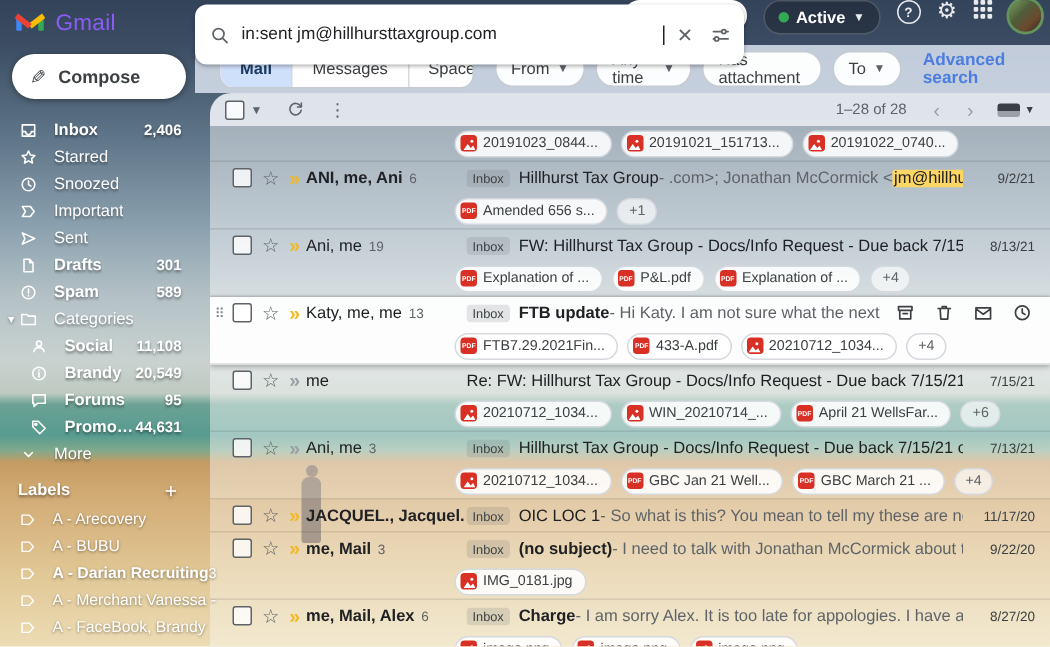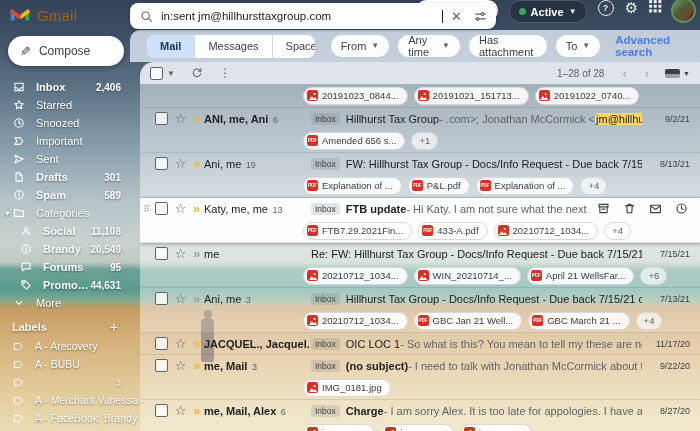--- a/index.html
+++ b/index.html
@@ -14,22 +14,22 @@
   .icn{display:inline-flex;align-items:center;justify-content:center}
   .icn svg{display:block}
 
   
   .person{position:absolute;left:201px;top:318px;width:13px;height:44px;background:#54433a;border-radius:5px 5px 2px 2px;opacity:.75;z-index:0}
   .person:before{content:"";position:absolute;left:2.5px;top:-8px;width:8px;height:8px;border-radius:50%;background:#54433a}
 
   
   .topbar{position:absolute;left:0;top:0;right:0;height:30px;display:flex;align-items:center;z-index:5}
   .brand{display:flex;align-items:center;gap:7px;margin-left:10px}
-  .brand-name{color:#a16207;font-size:15px;letter-spacing:.2px}
-  .searchbox{position:absolute;left:130px;top:3px;width:366px;height:26px;background:#fff;border-radius:8px;
+  .brand-name{color:#8b5cf6;font-size:15px;letter-spacing:.2px}
+  .searchbox{position:absolute;left:130px;top:3px;width:366px;height:40px;background:#fff;border-radius:8px;
     box-shadow:0 1px 3px rgba(0,0,0,.35);display:flex;align-items:center;z-index:6}
   .searchbox .sicon{color:#5f6368;margin:0 8px 0 10px}
   .query{flex:1;font-size:11.5px;color:#202124;white-space:nowrap;overflow:hidden}
   .caretbar{width:1px;height:13px;background:#202124;margin-left:1px;flex:none}
   .clear-x{color:#5f6368;font-size:13px;margin:0 12px 0 8px;cursor:pointer}
   .tune{color:#5f6368;margin-right:9px}
   .top-right{position:absolute;right:6px;top:0;height:30px;display:flex;align-items:flex-start;gap:11px}
   .pill{display:flex;align-items:center;gap:5px;height:21px;border-radius:11px;padding:0 9px;font-size:11px;font-weight:600}
   .pill.apollo{background:#fff;color:#202124;box-shadow:0 1px 2px rgba(0,0,0,.3)}
   .pill.active{background:rgba(23,28,38,.45);color:#fff;border:1px solid rgba(255,255,255,.18)}
@@ -53,21 +53,21 @@
   .fchips{display:flex;gap:7px;margin-left:14px}
   .fchip{display:flex;align-items:center;gap:5px;height:22px;border:1px solid #c6cbd2;border-radius:12px;
     background:rgba(255,255,255,.95);padding:0 10px;font-size:11px;color:#3c4043;cursor:pointer}
   .adv{margin-left:14px;font-size:11.5px;color:#4c7de0;font-weight:600;cursor:pointer}
 
   
   .sidebar{position:absolute;left:0;top:30px;width:130px;bottom:0;z-index:3;color:#fff}
   .compose{width:92px;height:30px;background:#fff;border-radius:16px;box-shadow:0 1px 4px rgba(0,0,0,.4);
     display:flex;align-items:center;gap:8px;padding:0 12px;margin:6px 0 12px 8px;cursor:pointer}
   .compose .pen{color:#3c4043;font-size:13px;transform:scaleX(-1)}
-  .compose .clab{font-size:12px;font-weight:400;color:#3c4043}
+  .compose .clab{font-size:12px;font-weight:700;color:#3c4043}
   .side-item{height:18px;display:flex;align-items:center;padding-left:12px;font-size:11px;
     text-shadow:0 1px 2px rgba(0,0,0,.45);cursor:pointer;white-space:nowrap}
   .side-item .icn{width:13px;margin-right:11px;color:#fff;flex:none}
   .side-item.indent{padding-left:19px}
   .side-item .lbl{overflow:hidden;text-overflow:ellipsis}
   .side-item.b .lbl{font-weight:700}
   .side-item .cnt{margin-left:auto;margin-right:9px;font-size:10px;font-weight:600}
   .side-item .exp{font-size:7px;margin-right:2px;margin-left:-8px;width:6px}
   .labels-hdr{display:flex;align-items:center;height:20px;padding-left:12px;margin-top:5px;
     font-size:11px;font-weight:700;text-shadow:0 1px 2px rgba(0,0,0,.45)}
@@ -361,20 +361,21 @@
           </svg>
         </span>
         <span class="lbl">A - BUBU</span>
       </div>
       <div class="label-item b">
         <span class="icn">
           <svg viewBox="0 0 16 16" width="11" height="11" fill="none" stroke="currentColor" stroke-width="1.4" stroke-linecap="round" stroke-linejoin="round">
             <path d="M2.5 3.5h7l4 4.5-4 4.5h-7z"></path>
           </svg>
         </span>
+        <span class="lbl">A - Darian Recruiting</span>
         <span class="cnt">3</span>
       </div>
       <div class="label-item">
         <span class="icn">
           <svg viewBox="0 0 16 16" width="11" height="11" fill="none" stroke="currentColor" stroke-width="1.4" stroke-linecap="round" stroke-linejoin="round">
             <path d="M2.5 3.5h7l4 4.5-4 4.5h-7z"></path>
           </svg>
         </span>
         <span class="lbl">A - Merchant Vanessa -</span>
       </div>

